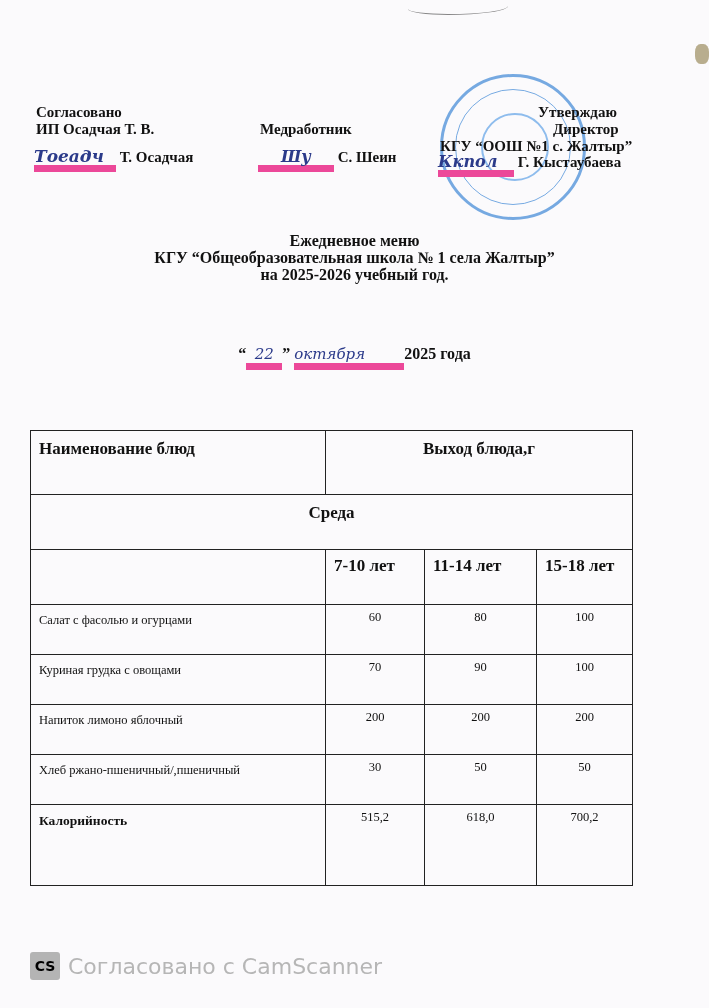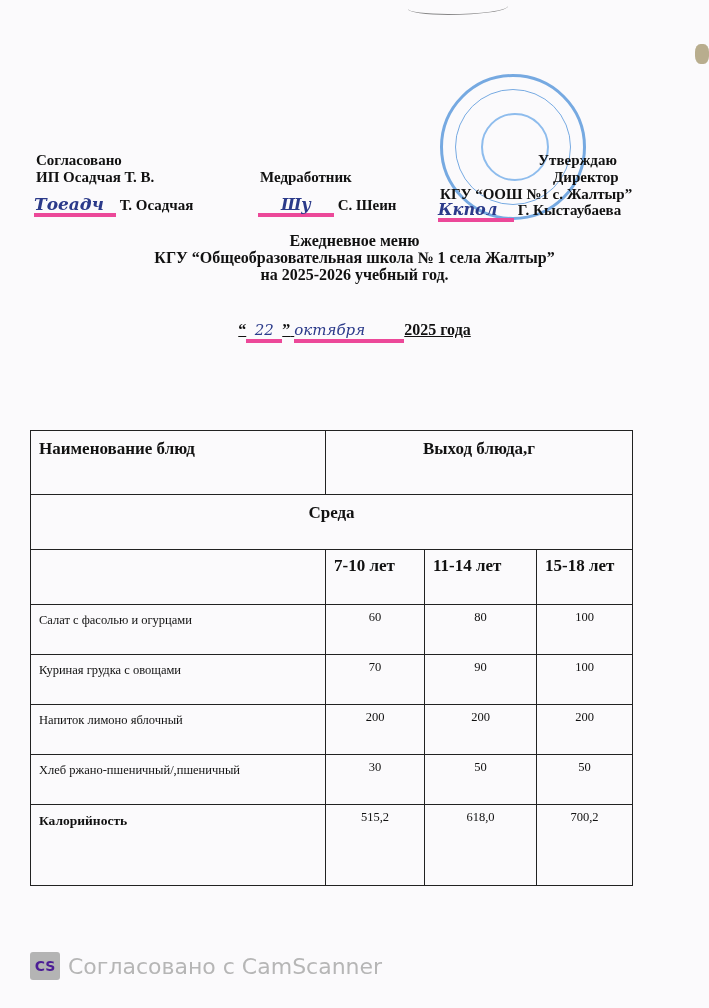--- a/index.html
+++ b/index.html
@@ -3,22 +3,22 @@
 <meta charset="utf-8">
 <style>
   html, body { margin: 0; padding: 0; }
   body {
     width: 709px; height: 1008px; position: relative; overflow: hidden;
     background: #fbfafc;
     font-family: "Liberation Serif", serif;
     color: #111;
   }
   .abs { position: absolute; }
-  .hdr { font-size: 15px; line-height: 17px; font-weight: bold; margin-top: 48px; }
-  .sig-line { border-bottom: 4px solid #ec4899; display: inline-block; }
+  .hdr { font-size: 15px; line-height: 17px; font-weight: bold; }
+  .sig-line { border-bottom: 7px solid #ec4899; display: inline-block; }
   .handwriting { font-family: "DejaVu Serif", serif; font-style: italic; color: #2b3a8a; }
   .center-block { left: 0; width: 709px; text-align: center; font-weight: bold; font-size: 16px; line-height: 17px; }
   table.menu {
     position: absolute; left: 30px; top: 430px; width: 602px;
     border-collapse: collapse; table-layout: fixed;
   }
   table.menu td { border: 1.5px solid #222; vertical-align: top; padding: 0; }
   .day { height: 46px; text-align: center; font-weight: bold; font-size: 17px; padding-top: 8px !important; }
   .colhead { height: 55px; font-weight: bold; font-size: 17px; padding: 8px 0 0 8px !important; }
   .colhead.c { text-align: center; padding-left: 0 !important; }
@@ -38,21 +38,21 @@
   }
   .stamp-inner {
     position: absolute; left: 38px; top: 36px; width: 64px; height: 64px; border-radius: 50%;
     border: 2px solid #6aa8e8;
   }
   .watermark {
     position: absolute; left: 30px; top: 952px; font-family: "DejaVu Sans", sans-serif;
     font-size: 22px; color: #b6b6b6; display: flex; align-items: center; gap: 8px;
   }
   .cs-logo {
-    width: 30px; height: 28px; border-radius: 3px; background: #b4b4b4; color: #4c1d95;
+    width: 30px; height: 28px; border-radius: 3px; background: #b4b4b4; color: #000000;
     font-size: 14px; font-weight: bold; display: flex; align-items: center; justify-content: center;
     font-family: "DejaVu Sans", sans-serif;
   }
   .curve {
     position: absolute; left: 408px; top: 0; width: 100px; height: 14px;
     border-bottom: 1.5px solid #555; border-radius: 0 0 60% 40%; opacity: .7;
   }
   .spot { position: absolute; left: 695px; top: 44px; width: 14px; height: 20px; background: #a89a72; border-radius: 40%; opacity: .8; }
 </style>
 </head>
@@ -87,21 +87,21 @@
   <span class="sig-line handwriting" style="width:76px;font-size:16px;">Ккпол</span>
   <span>Г. Кыстаубаева</span>
 </div>
 
 <div class="abs center-block" style="top:232px;">
   <div>Ежедневное меню</div>
   <div>КГУ “Общеобразовательная школа № 1 села Жалтыр”</div>
   <div>на 2025-2026 учебный год.</div>
 </div>
 
-<div class="abs center-block" style="top:321px;white-space:nowrap;text-decoration:underline;">
+<div class="abs center-block" style="top:345px;white-space:nowrap;">
   <span>“</span><span class="sig-line handwriting" style="width:36px;font-weight:normal;font-size:15px;">22</span><span>”</span>
   <span class="sig-line handwriting" style="width:110px;font-weight:normal;font-size:15px;text-align:left;">октября</span><span>2025 года</span>
 </div>
 
 <table class="menu">
   <colgroup>
     <col style="width:295px">
       <col style="width:99px">
       <col style="width:112px">
       <col style="width:96px">

